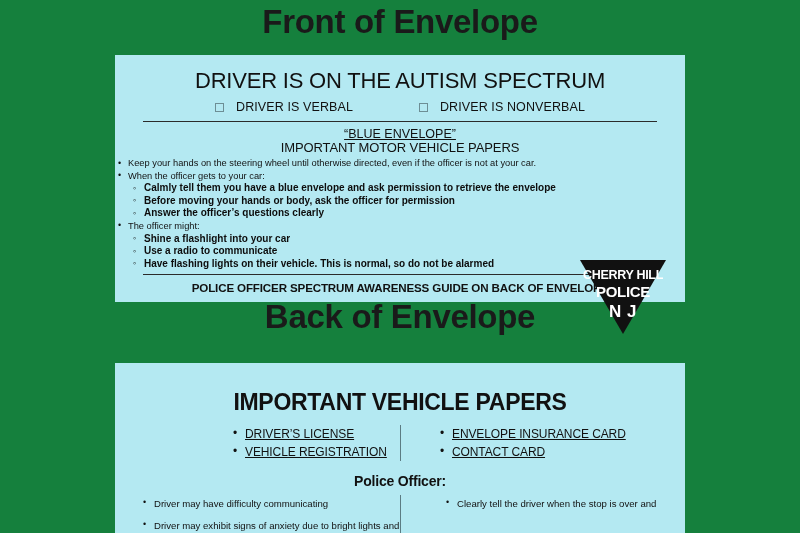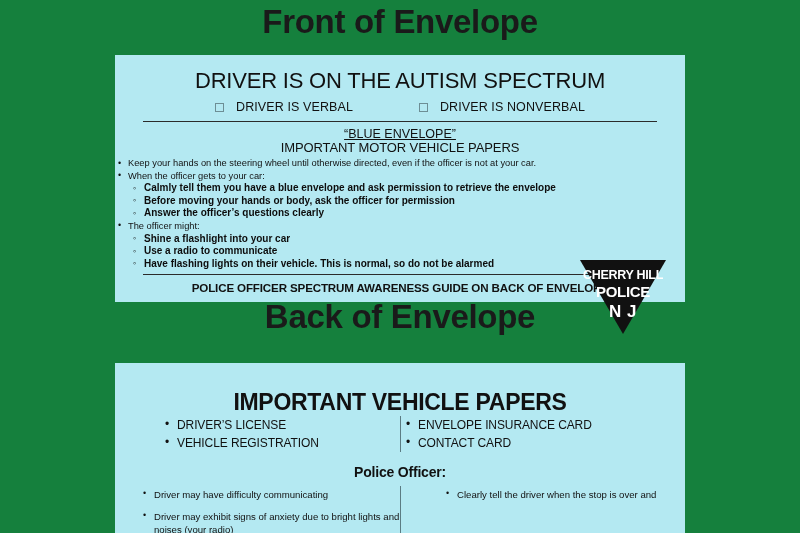--- a/index.html
+++ b/index.html
@@ -169,21 +169,23 @@
     font-size: 23px;
     font-weight: bold;
     letter-spacing: -0.3px;
     padding-top: 25px;
     line-height: 28px;
   }
 
   .papers-cols {
     position: relative;
     display: flex;
-    padding: 0 40px 0 48px;
+    margin-top: 9px;
+    padding: 0 40px 0 116px;
+    text-decoration: underline;
   }
   .papers-col { width: 50%; }
   .papers-col ul { list-style: none; }
   .papers-col li {
     position: relative;
     font-size: 12px;
     line-height: 18px;
     padding-left: 14px;
     letter-spacing: -0.1px;
   }

